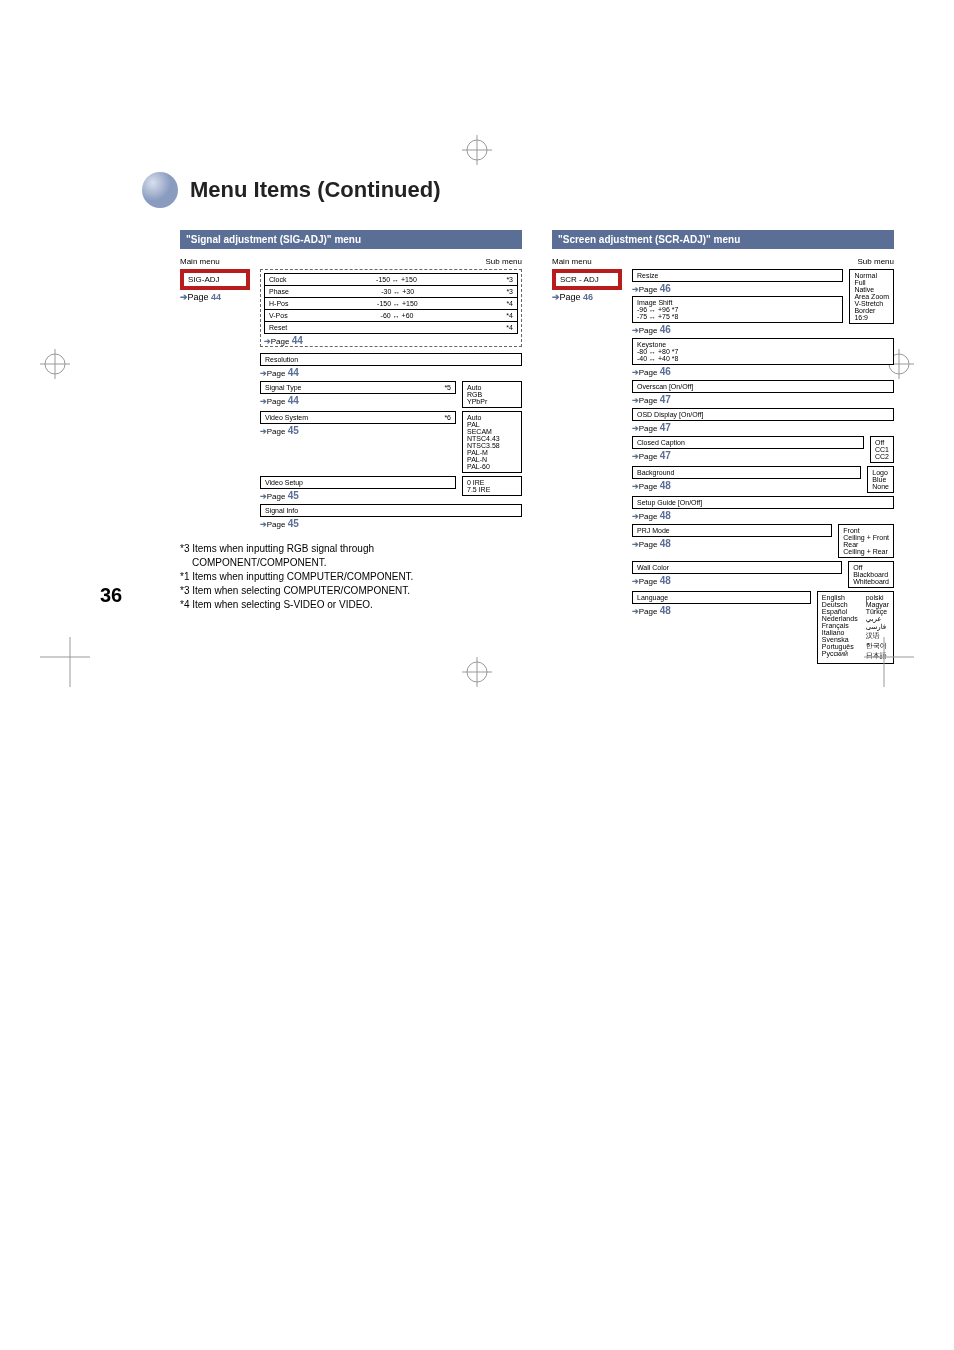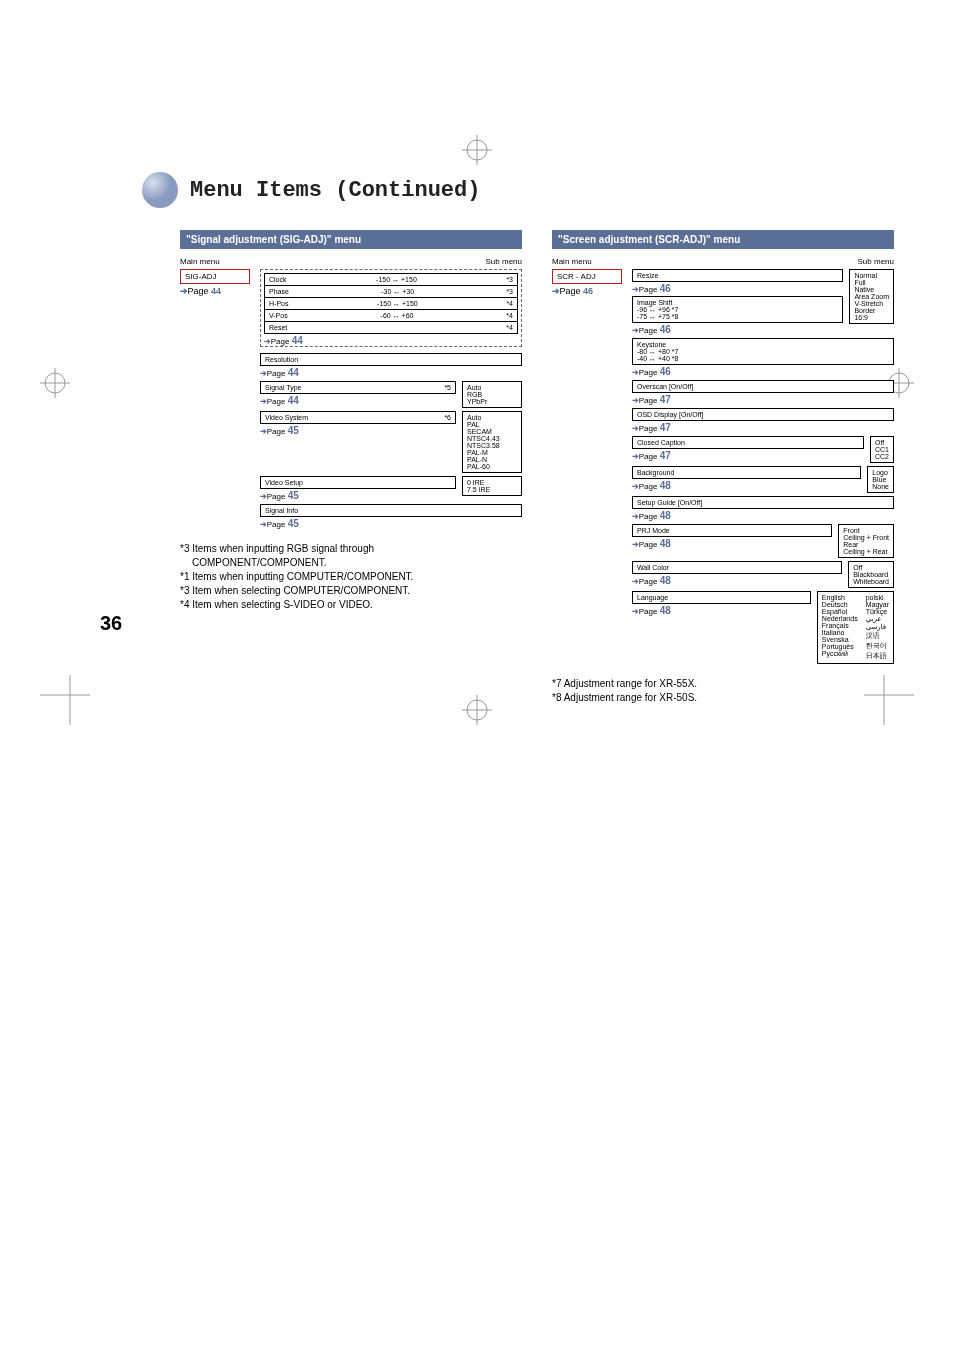--- a/index.html
+++ b/index.html
@@ -5,47 +5,47 @@
     * { margin: 0; padding: 0; box-sizing: border-box; }
     body { font-family: Arial, Helvetica, sans-serif; background: #fff; width: 954px; position: relative; }
     .page { padding: 170px 60px 60px 180px; position: relative; }
     .crop-top { position: absolute; top: 135px; left: 50%; transform: translateX(-50%); }
     .crop-bottom { position: absolute; bottom: 40px; left: 50%; transform: translateX(-50%); }
     .crop-left { position: absolute; left: 40px; top: 50%; transform: translateY(-50%); }
     .crop-right { position: absolute; right: 40px; top: 50%; transform: translateY(-50%); }
     .crop-corner { position: absolute; }
     .crop-corner.bl { bottom: 40px; left: 40px; }
     .crop-corner.br { bottom: 40px; right: 40px; }
-    .title-bar { display: flex; align-items: center; margin-bottom: 20px; margin-left: -40px; font-family: Liberation Mono, monospace; }
+    .title-bar { display: flex; align-items: center; margin-bottom: 20px; margin-left: -40px; }
     .title-dot { width: 40px; height: 40px; margin-right: 10px; }
     .title { font-size: 22px; font-weight: bold; color: #222; }
     .columns { display: flex; gap: 30px; }
     .col { flex: 1; min-width: 0; }
     .section-header { background: #5a6e96; color: #fff; font-weight: bold; font-size: 10px; padding: 4px 6px; margin-bottom: 8px; }
     .menu-label { font-size: 8px; margin-bottom: 3px; gap: 37px; }
     .label-row { display: flex; justify-content: space-between; width: 100%; }
-    .main-box { border: 1px solid #b91c1c; padding: 2px 4px; font-size: 8px; width: 70px; }
+    .main-box { border: 4px solid #b91c1c; padding: 2px 4px; font-size: 8px; width: 70px; }
     .page-ref { font-size: 9px; margin-top: 2px; }
     .page-ref .arrow { color: #5a6e96; font-weight: bold; }
     .page-ref .num { color: #5a6e96; font-weight: bold; }
     .sub-box { border: 1px solid #000; padding: 2px 4px; font-size: 7px; margin-bottom: 0; position: relative; background: #fff; }
     .sub-box.stack { margin-bottom: -1px; }
     .sub-box .row { display: flex; justify-content: space-between; align-items: center; gap: 4px; }
     .sub-group { margin-bottom: 3px; }
     .page-ref-small { font-size: 8px; margin-top: 1px; }
     .page-ref-small .arrow { color: #5a6e96; font-weight: bold; }
     .page-ref-small .num { color: #5a6e96; font-weight: bold; font-size: 10px; }
     .opt-box { border: 1px solid #000; padding: 2px 4px; font-size: 7px; background: #fff; }
     .footnotes { font-size: 10px; margin-top: 10px; line-height: 1.4; }
     .footnotes .indent { margin-left: 12px; }
     .diagram { display: flex; align-items: flex-start; gap: 8px; }
     .main-col { width: 72px; flex-shrink: 0; }
     .sub-col { flex: 1; min-width: 0; }
     .dashed-group { border: 1px dashed #666; padding: 3px 3px 0 3px; margin-bottom: 6px; }
-    .page-num { position: absolute; left: 100px; bottom: 130px; font-size: 20px; font-weight: bold; }
+    .page-num { position: absolute; left: 100px; bottom: 120px; font-size: 20px; font-weight: bold; }
     svg { display: block; }
     .two-col-opts { display: flex; gap: 8px; font-size: 7px; }
     .two-col-opts > div { flex: 1; }
   </style>
 </head>
 <body>
 
 <div class="page">
   <svg class="crop-top" width="30" height="30">
       <circle cx="15" cy="15" r="10" fill="none" stroke="#999"></circle>
@@ -329,21 +329,17 @@
 汉语
 한국어
 日本語</div>
               </div>
             </div>
           </div>
 
         </div>
       </div>
 
-      <div class="footnotes">
-        <div>*7 Adjustment range for XR-55X.</div>
-        <div>*8 Adjustment range for XR-50S.</div>
-      </div>
     </div>
   </div>
 
   <div class="page-num">36</div>
 </div>
 
 </body></html>

